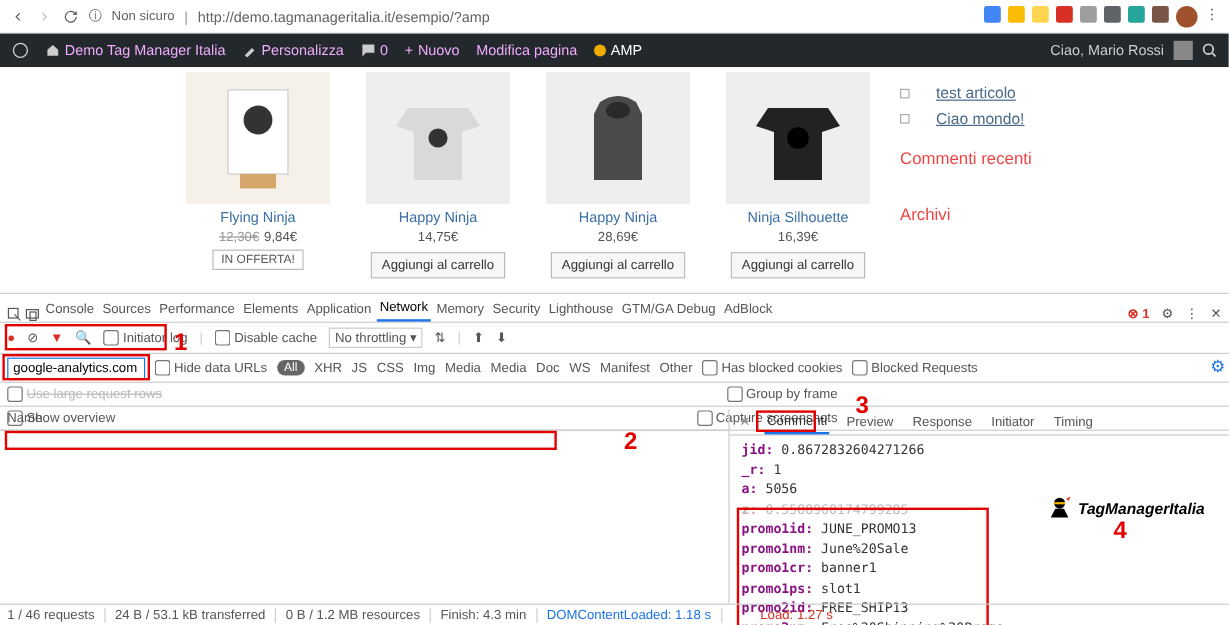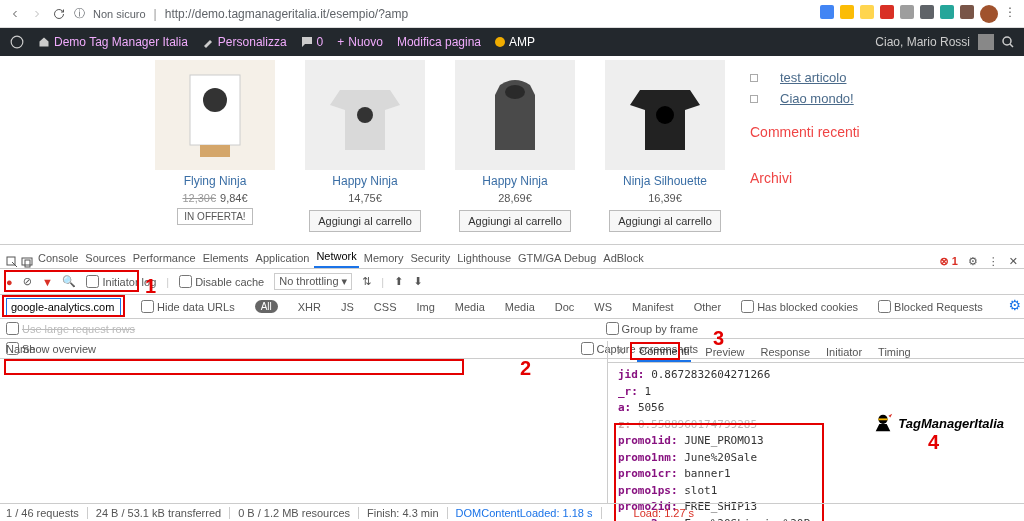--- a/index.html
+++ b/index.html
@@ -51,21 +51,21 @@
   .dt-tab.active { color:#000; border-bottom:2px solid #1a73e8; }
   .dt-tabs-right { margin-left:auto; display:flex; align-items:center; gap:10px; }
   .err-badge { color:#d93025; font-weight:bold; }
   
   .dt-toolbar { height:26px; border-bottom:1px solid #ccc; display:flex; align-items:center; padding:0 6px; gap:10px; position:relative; }
   .chk { display:flex; align-items:center; gap:3px; color:#555; }
   .chk input { margin:0; }
   .throttling { border:1px solid #ccc; padding:1px 4px; color:#555;}
   .red-box-1 { position:absolute; left:4px; top:1px; width:135px; height:22px; border:2px solid #e30000; pointer-events:none;}
   
-  .dt-filterbar { height:24px; border-bottom:1px solid #ccc; display:flex; align-items:center; padding:0 6px; gap:20px; position:relative;}
+  .dt-filterbar { height:24px; border-bottom:1px solid #ccc; display:flex; align-items:center; padding:0 6px; gap:8px; position:relative;}
   .filter-input { border:1px solid #1a73e8; padding:2px 4px; width:115px; font-size:11px; }
   .pill { background:#666; color:#fff; border-radius:8px; padding:1px 6px; font-size:10px; }
   .ftype { color:#555; cursor:pointer; }
   .red-box-filter { position:absolute; left:2px; top:0px; width:123px; height:22px; border:2px solid #e30000; pointer-events:none;}
   
   .dt-optrow { height:20px; border-bottom:1px solid #ccc; display:flex; align-items:center; padding:0 6px; color:#555; gap:16px;}
   .dt-optrow .right { margin-left:auto; display:flex; gap:16px; padding-right:320px;}
   
   .dt-body { display:flex; position:absolute; left:0; right:0; top:96px; bottom:18px; }
   .dt-left { width:608px; border-right:1px solid #ccc; position:relative; overflow:hidden;}

